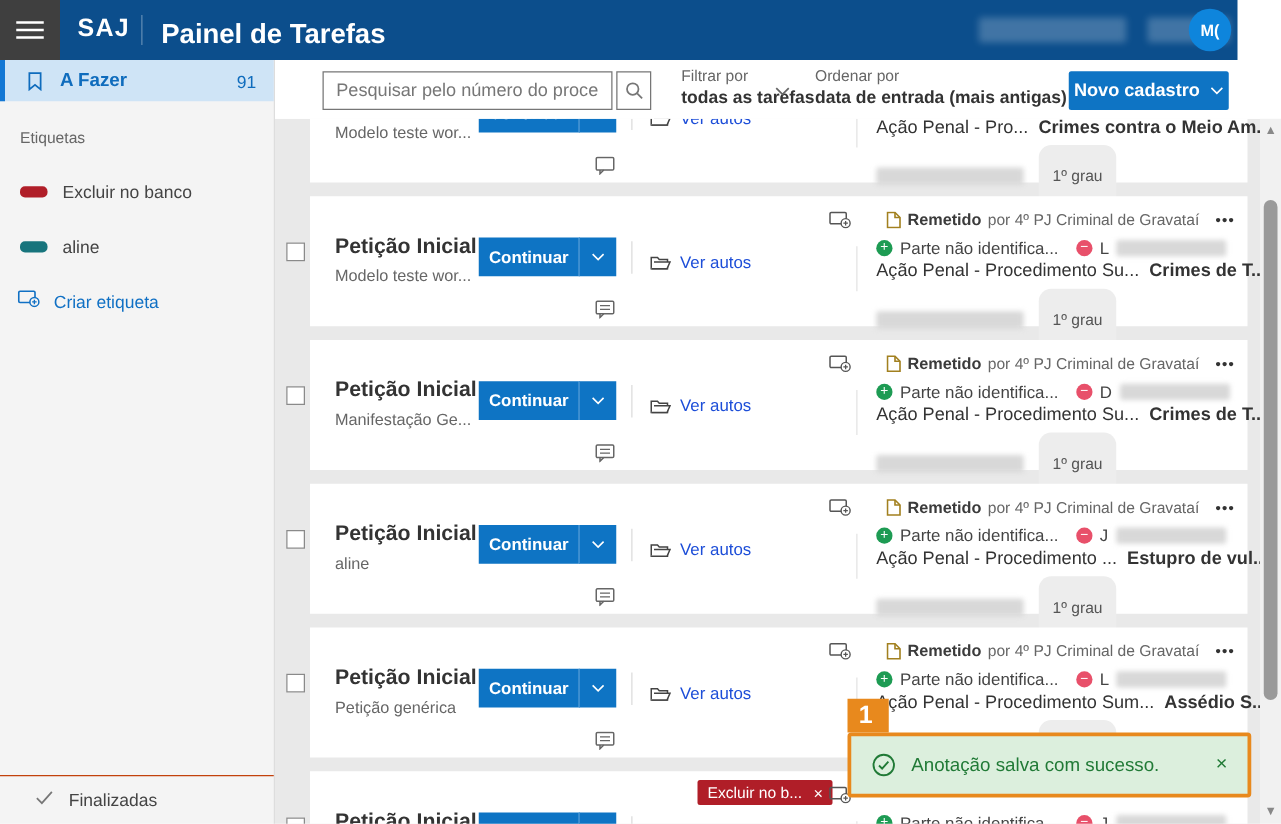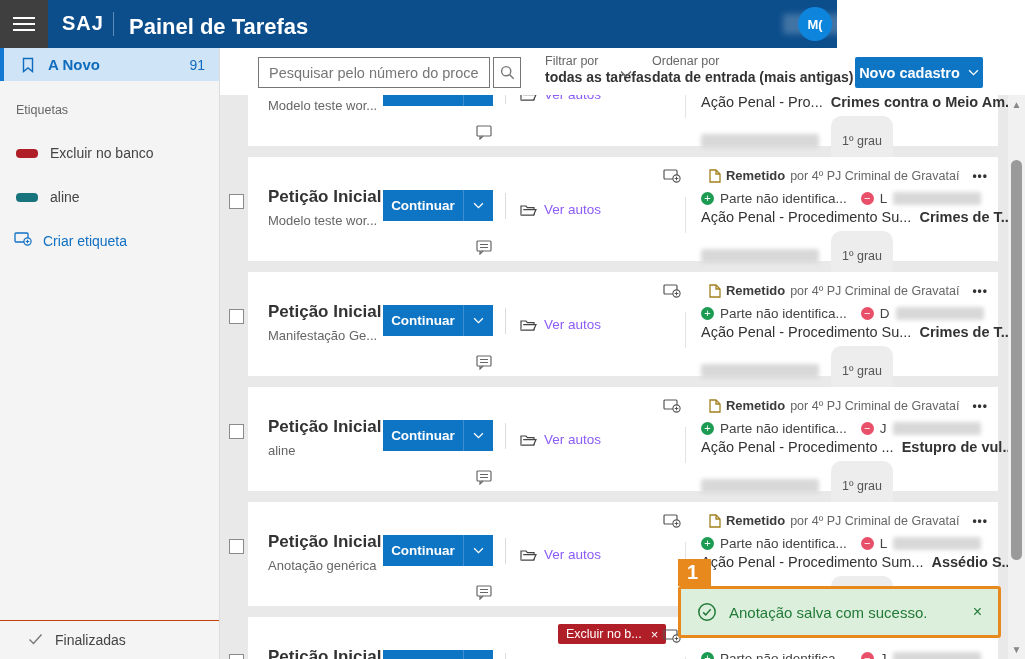--- a/index.html
+++ b/index.html
@@ -1,19 +1,19 @@
 <!DOCTYPE html>
 <html lang="pt-br"><head>
 <meta charset="utf-8">
 <style>
   * { margin:0; padding:0; box-sizing:border-box; }
   html,body { width:1025px; height:659px; overflow:hidden; font-family:"Liberation Sans", sans-serif; background:#fff; }
 
   
-  #header { position:absolute; top:0; left:0; width:837px; height:48px; background:#0c4e8c; z-index:30; }
+  #header { position:absolute; top:0; left:0; width:990px; height:48px; background:#0c4e8c; z-index:30; }
   #hamburger { position:absolute; top:0; left:0; width:48px; height:48px; background:#3f3f3f; display:flex; align-items:center; justify-content:center; flex-direction:column; gap:4px; cursor:pointer; }
   #hamburger span { display:block; width:22px; height:2px; background:#fff; }
   #app-name { position:absolute; left:62px; top:12px; color:#fff; font-size:20px; font-weight:bold; letter-spacing:1px; }
   #header-sep { position:absolute; left:113px; top:12px; width:1px; height:24px; background:rgba(255,255,255,.35); }
   #page-title { position:absolute; left:129px; top:14px; color:#fff; font-size:22px; font-weight:bold; }
   .redact-blue { position:absolute; top:14px; height:20px; background:rgba(255,255,255,.22); border-radius:2px; filter:blur(3px); }
   #avatar { position:absolute; right:5px; top:7px; width:34px; height:34px; border-radius:50%; background:#0e85dc; color:#fff; font-size:13px; font-weight:bold; display:flex; align-items:center; justify-content:center; cursor:pointer; }
 
   
   #sidebar { position:absolute; top:48px; left:0; width:220px; bottom:0; background:#f4f4f4; border-right:1px solid #ddd; z-index:20; }
@@ -58,21 +58,21 @@
   .card-row { position:relative; margin:0 0 11px 28px; width:750px; height:104px; }
   .card-row.first { margin-top:-53px; }
   .card { position:absolute; inset:0; background:#fff; }
   .checkbox { position:absolute; left:-19px; top:37px; width:15px; height:15px; background:#fff; border:1px solid #8a8a8a; cursor:pointer; }
   .card-title { position:absolute; left:20px; top:30px; font-size:17px; font-weight:bold; color:#333; }
   .card-subtitle { position:absolute; left:20px; top:56px; font-size:13px; color:#666; }
   .btn-split { position:absolute; left:135px; top:33px; height:31px; display:flex; }
   .btn-main { width:80px; background:#0e74c4; color:#fff; border:none; font-size:13.5px; font-weight:bold; cursor:pointer; font-family:"Liberation Sans",sans-serif; }
   .btn-caret { width:30px; background:#0e74c4; border:none; border-left:1px solid #3d8fd2; color:#fff; cursor:pointer; display:flex; align-items:center; justify-content:center; }
   .vsep { position:absolute; left:257px; top:36px; height:26px; width:1px; background:#dcdcdc; }
-  .ver-autos { position:absolute; left:272px; top:45px; display:flex; align-items:center; gap:7px; font-size:13.5px; color:#8b5cf6; cursor:pointer; }
+  .ver-autos { position:absolute; left:272px; top:45px; display:flex; align-items:center; gap:7px; font-size:13.5px; color:#1d4ed8; cursor:pointer; }
   .comment { position:absolute; left:228px; top:83px; cursor:pointer; color:#666; }
   .chip { position:absolute; left:310px; top:7px; height:20px; background:#b01e28; color:#fff; font-size:12.5px; display:flex; align-items:center; gap:9px; padding:0 8px; border-radius:2px; }
   .chip-x { cursor:pointer; font-size:13px; }
   .right-col { position:absolute; left:415px; top:0; right:10px; }
   .r-row1 { position:absolute; top:11px; left:0; right:0; display:flex; align-items:flex-start; }
   .tagplus { color:#555; cursor:pointer; display:flex; }
   .status-right { margin-left:auto; display:flex; align-items:center; gap:5px; font-size:12.5px; color:#666; }
   .status-right b { color:#3b3b3b; font-size:13px; }
   .dots { color:#333; font-weight:bold; letter-spacing:1px; margin-left:8px; cursor:pointer; font-size:12px; }
   .vline { position:absolute; left:22px; top:40px; height:36px; width:1px; background:#e3e3e3; }
@@ -117,21 +117,21 @@
   <div id="avatar">M(</div>
 </div>
 
 <div id="sidebar">
   <div class="nav-item selected">
     <span class="nav-icon">
       <svg width="16" height="16" viewBox="0 0 16 16">
           <path d="M3.5 1.5h9v13l-4.5-3.6-4.5 3.6z" fill="none" stroke="#0f6cbd" stroke-width="1.4"></path>
         </svg>
     </span>
-    <span class="nav-label">A Novo</span>
+    <span class="nav-label">A Fazer</span>
     <span class="nav-count">91</span>
   </div>
   <div id="etiquetas-label">Etiquetas</div>
   <div class="tag-row">
     <span class="swatch swatch-red"></span>
     <span class="tag-label">Excluir no banco</span>
   </div>
   <div class="tag-row">
     <span class="swatch swatch-teal"></span>
     <span class="tag-label">aline</span>
@@ -442,21 +442,21 @@
           <span class="pill">1º grau</span>
         </div>
       </div>
     </div>
   </div>
 
   <div class="card-row">
     <div class="card">
       <span class="checkbox"></span>
       <div class="card-title">Petição Inicial</div>
-      <div class="card-subtitle">Anotação genérica</div>
+      <div class="card-subtitle">Petição genérica</div>
       <div class="btn-split">
         <button class="btn-main">Continuar</button>
         <button class="btn-caret">
           <svg width="11" height="7" viewBox="0 0 12 8">
               <path d="M1 1.5l5 5 5-5" fill="none" stroke="#fff" stroke-width="1.5"></path>
             </svg>
         </button>
       </div>
       <div class="vsep"></div>
       <div class="ver-autos">

